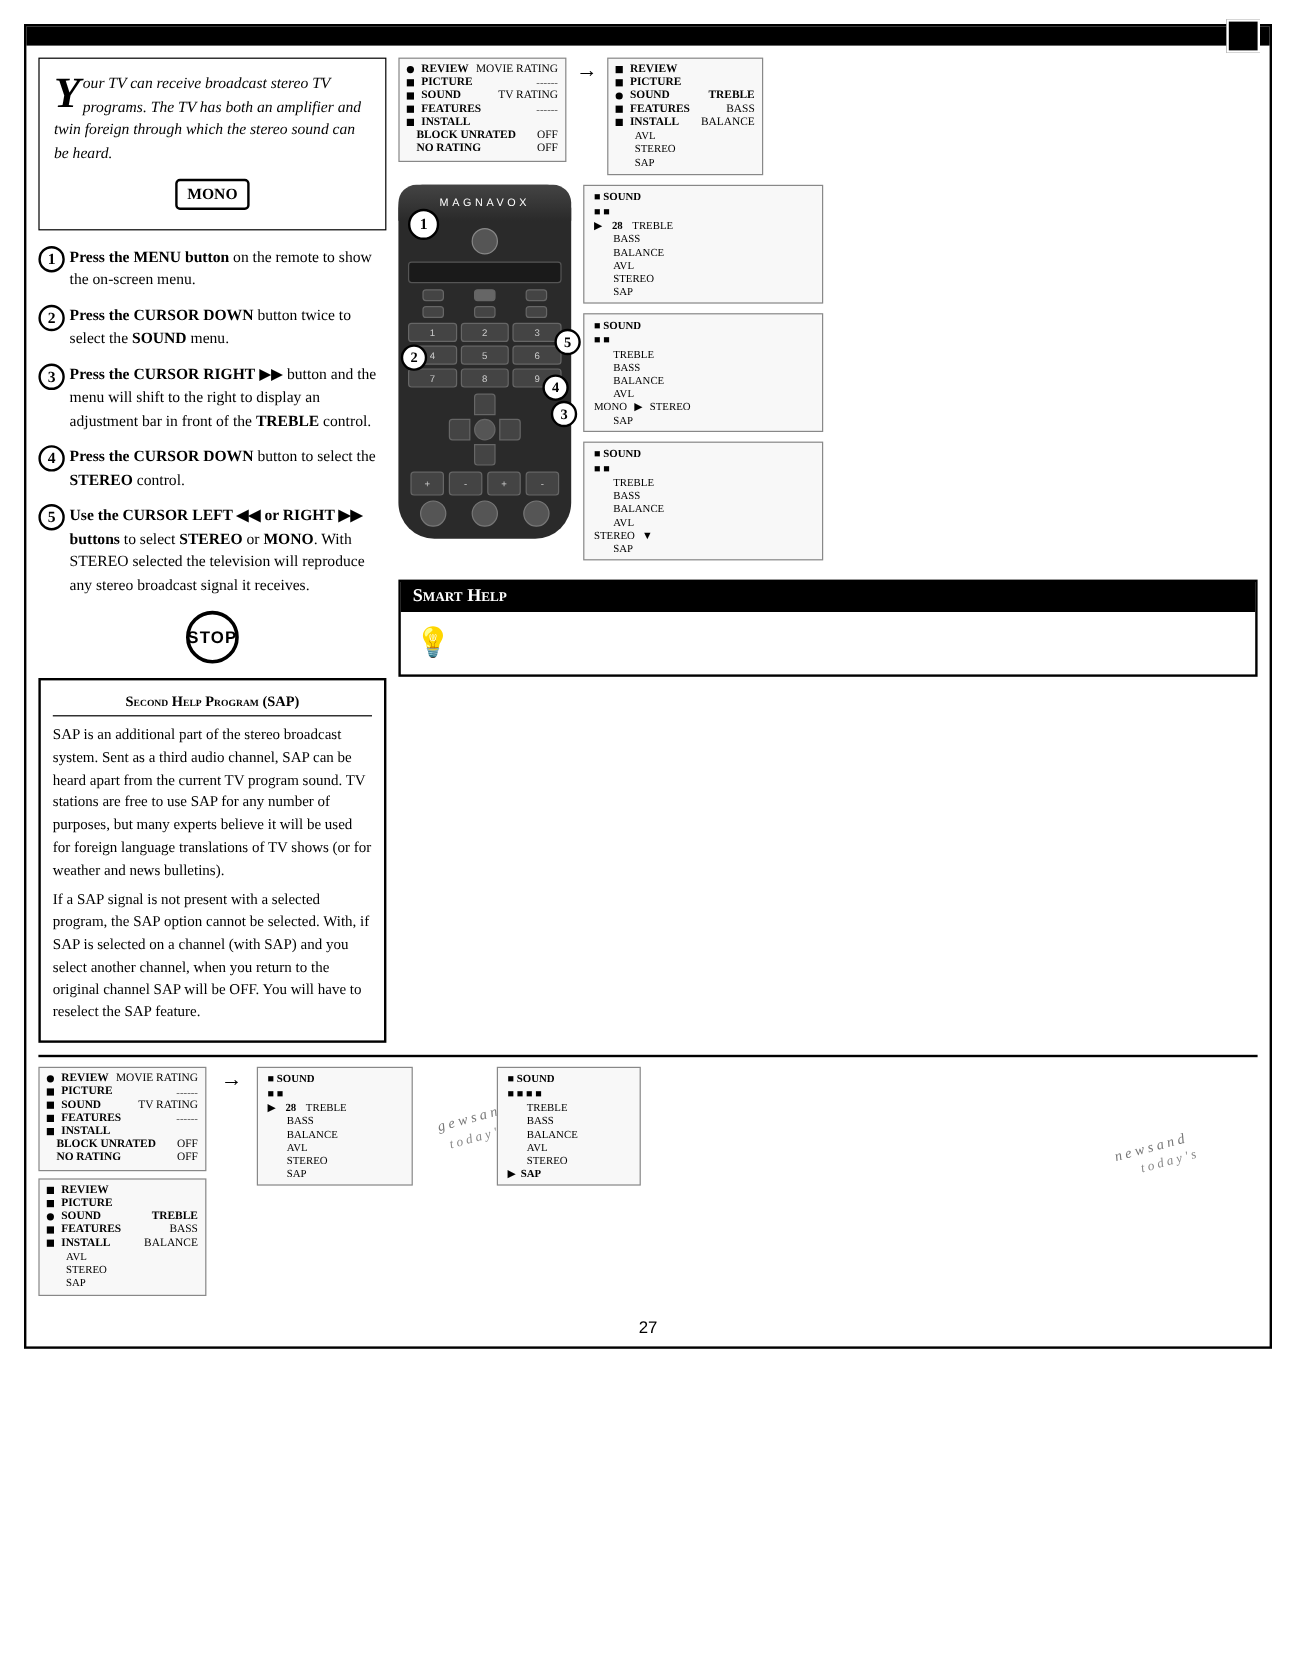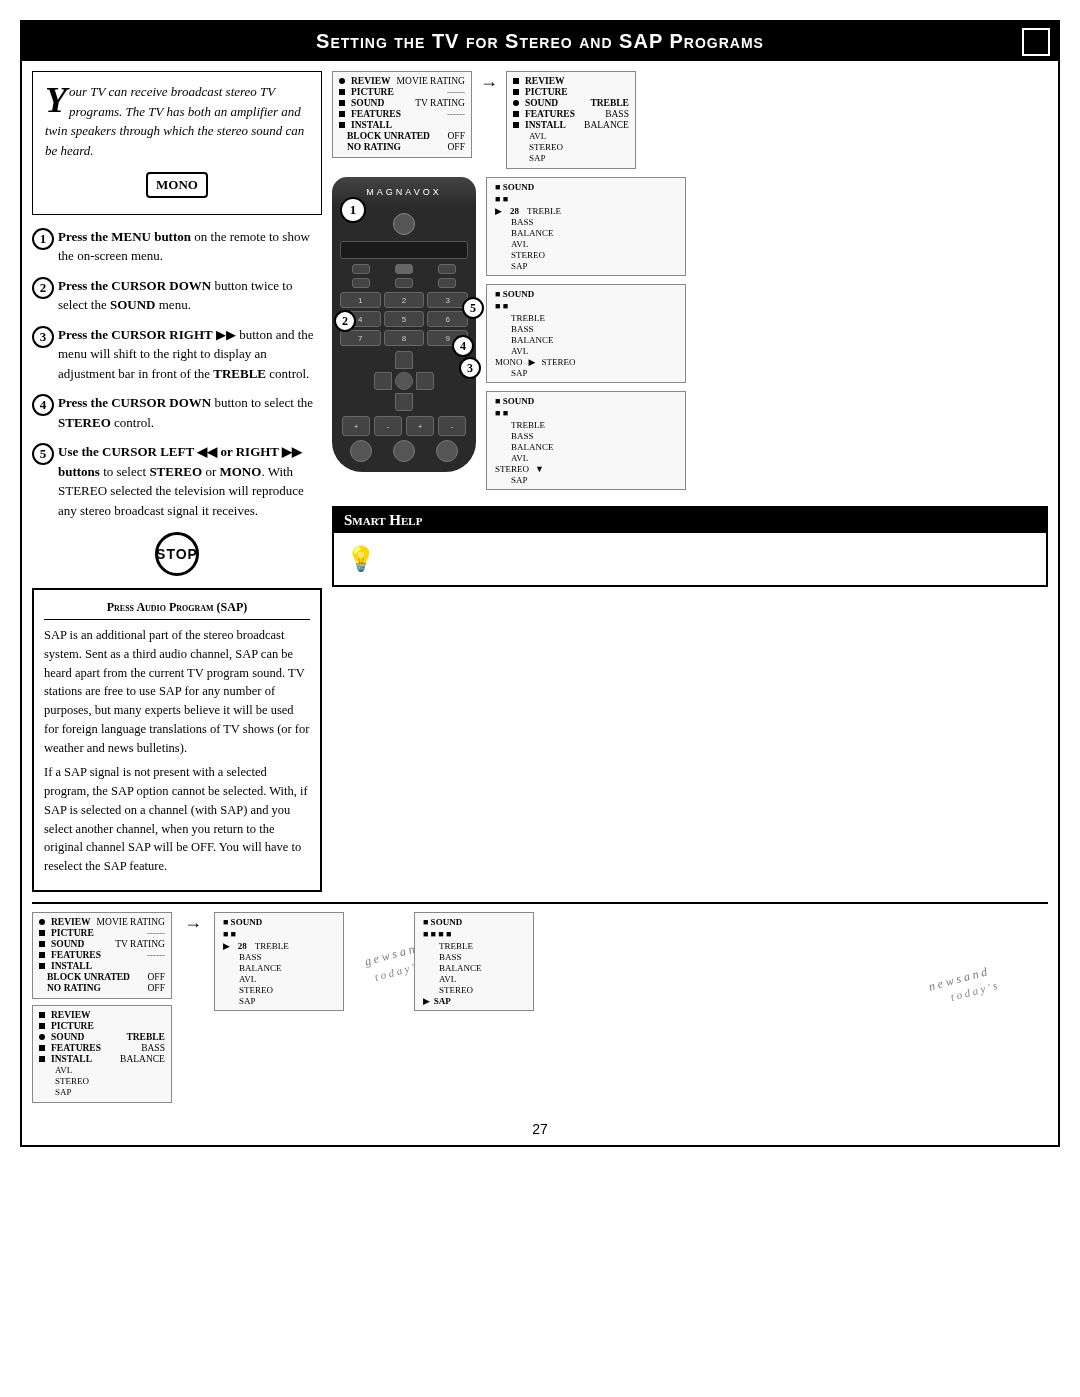--- a/index.html
+++ b/index.html
@@ -448,31 +448,30 @@
       background: #555;
       border: 1px solid #777;
     }
   </style>
 </head>
 <body>
 
 <div class="page-container">
 
   <div class="title-bar">
-    <span class="title-text">Setting the TV for Stereo and SAP Programs</span>
     <div class="title-corner-box"></div>
   </div>
 
   <div class="main-content">
 
     <div class="left-col">
 
       <div class="intro-box">
         <p>
-          <span class="drop-cap">Y</span><span>our TV can receive broadcast stereo TV programs. The TV has both an amplifier and twin speakers through which the stereo sound can be heard.</span>
+          <span class="drop-cap">Y</span><span>our TV can receive broadcast stereo TV programs. The TV has both an amplifier and twin foreign through which the stereo sound can be heard.</span>
         </p>
         <div class="begin-center">
           <span class="begin-badge">MONO</span>
         </div>
       </div>
 
       <div class="steps-area">
 
         <div class="step">
           <div class="step-num">1</div>
@@ -509,21 +508,21 @@
           </div>
         </div>
 
       </div>
 
       <div class="stop-badge">
         <div class="stop-circle">STOP</div>
       </div>
 
       <div class="sap-box">
-        <div class="sap-title">Press Audio Program (SAP)</div>
+        <div class="sap-title">Second Help Program (SAP)</div>
         <div class="sap-text">
           <p>SAP is an additional part of the stereo broadcast system. Sent as a third audio channel, SAP can be heard apart from the current TV program sound. TV stations are free to use SAP for any number of purposes, but many experts believe it will be used for foreign language translations of TV shows (or for weather and news bulletins).</p>
           <p>If a SAP signal is not present with a selected program, the SAP option cannot be selected. With, if SAP is selected on a channel (with SAP) and you select another channel, when you return to the original channel SAP will be OFF. You will have to reselect the SAP feature.</p>
         </div>
       </div>
 
     </div>
 
     <div class="center-right">
 

